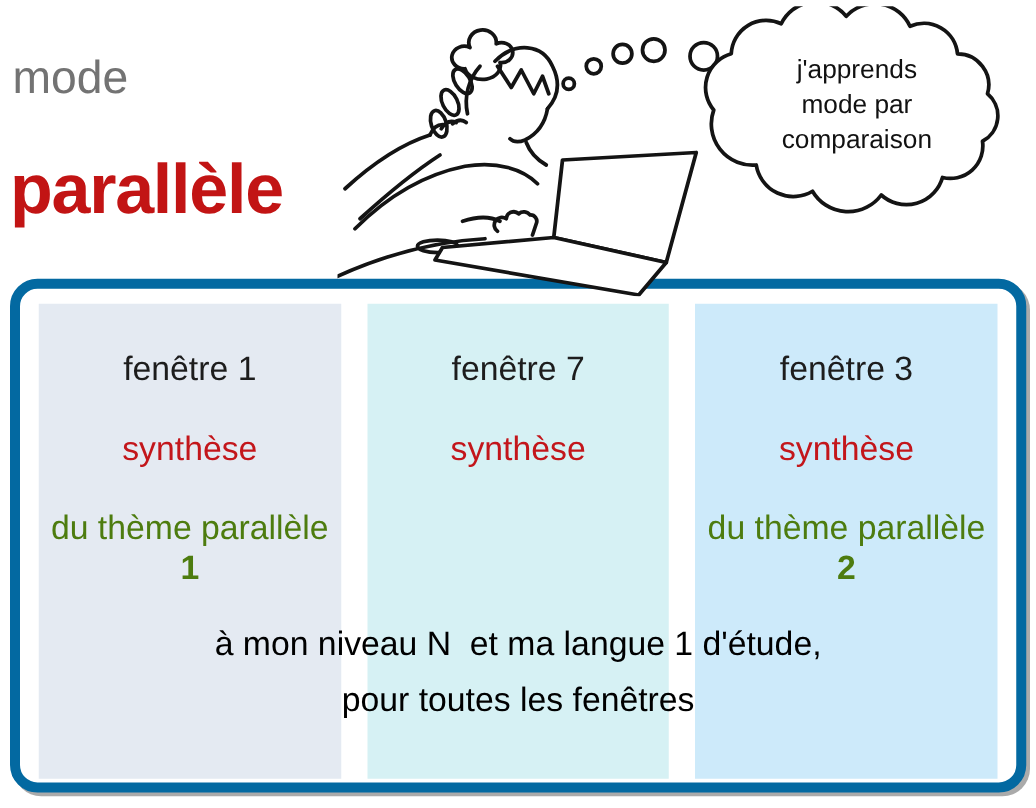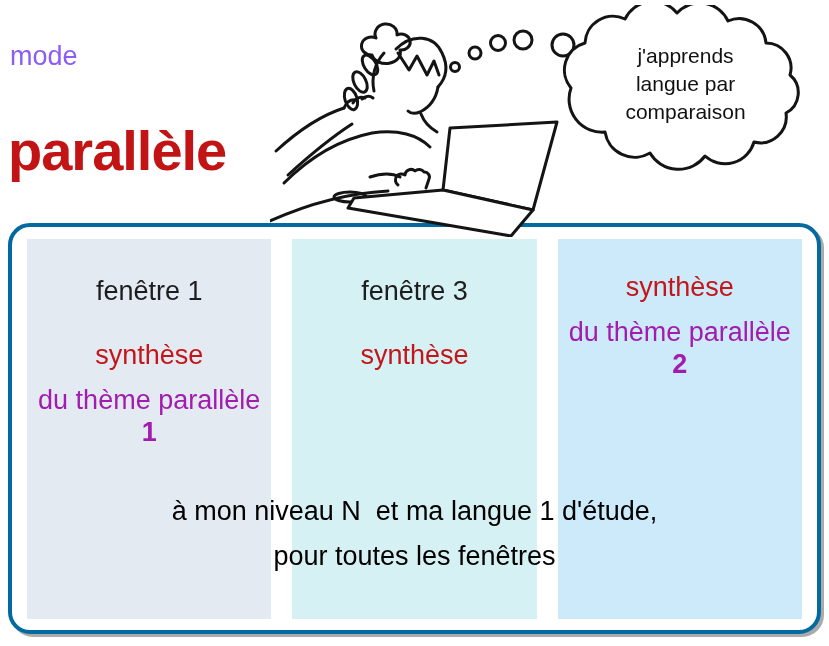--- a/index.html
+++ b/index.html
@@ -5,62 +5,62 @@
   html,body{margin:0;padding:0;}
   body{
     width:829px;height:646px;position:relative;overflow:hidden;
     background:#ffffff;
     font-family:"Liberation Sans", sans-serif;
     color:#1c1c1c;
   }
   
   .mode-label{
     position:absolute;left:10px;top:42px;
-    font-size:27px;color:#8b5cf6;line-height:1.1;
+    font-size:37px;color:#737373;line-height:1.1;
   }
   .main-title{
     position:absolute;left:8px;top:82px;
     font-size:56px;font-weight:bold;color:#c21414;line-height:1.05;
     letter-spacing:-1px;
     margin-top:40px;
   }
   .illustration{
     position:absolute;left:270px;top:5px;width:560px;height:232px;
     z-index:10;pointer-events:none;
   }
   .bubble-text{
     position:absolute;left:613px;top:42px;width:145px;
     text-align:center;font-size:21px;line-height:28px;color:#111;
     z-index:11;
   }
   
   .panel{
     position:absolute;left:8px;top:223px;width:813px;height:411px;
-    box-sizing:border-box;border:4px solid #0369a1;border-radius:22px;
+    box-sizing:border-box;border:8px solid #0369a1;border-radius:22px;
     background:#ffffff;box-shadow:3px 3px 0 rgba(100,100,100,0.55);
   }
   .windows{
     position:absolute;left:0;top:0;right:0;
     display:flex;gap:21px;padding:12px 15px 0 15px;
   }
   .window{
     flex:1 1 0;height:380px;box-sizing:border-box;
     text-align:center;
   }
   .w1{background:#e4eaf2;}
   .w2{background:#d6f1f4;}
   .w3{background:#cdeafa;}
   .win-label{
     margin-top:37px;font-size:27px;color:#1d1d1d;
   }
   .win-synth{
     margin-top:33px;font-size:27px;font-weight:normal;color:#c3161b;
   }
   .win-theme{
-    margin-top:13px;font-size:27px;line-height:32px;color:#a21caf;
+    margin-top:31px;font-size:27px;line-height:32px;color:#4d7c0f;
   }
   .theme-l2{display:block;}
   .theme-l2.bold{font-weight:bold;}
   .note{
     position:absolute;left:0;right:0;top:268px;z-index:5;
     text-align:center;font-size:27px;color:#000000;
   }
   .note-line{white-space:pre-wrap;line-height:32px;}
   .note-line2{margin-top:13px;}
   svg .ln{fill:none;stroke:#141414;stroke-width:3;stroke-linecap:round;stroke-linejoin:round;}
@@ -133,42 +133,43 @@
        A27,27 0 0 1 496,38
        A25,25 0 0 1 520,70
        A23,23 0 0 1 516,108
        A26,26 0 0 1 484,137
        A30,30 0 0 1 435,151
        A33,33 0 0 1 380,148
        A30,30 0 0 1 335,127
        A33,33 0 0 1 301,83 Z"></path>
 </svg>
 
-<div class="bubble-text">j'apprends langue par comparaison</div>
+<div class="bubble-text">j'apprends mode par comparaison</div>
 
 <div class="panel">
   <div class="windows">
 
     <div class="window w1">
       <div class="win-label">fenêtre 1</div>
       <div class="win-synth">synthèse</div>
       <div class="win-theme">
         <span>du thème parallèle</span>
         <span class="theme-l2 bold">1</span>
       </div>
     </div>
 
     <div class="window w2">
-      <div class="win-label">fenêtre 3</div>
+      <div class="win-label">fenêtre 7</div>
       <div class="win-synth">synthèse</div>
       <div class="win-theme">
       </div>
     </div>
 
     <div class="window w3">
+      <div class="win-label">fenêtre 3</div>
       <div class="win-synth">synthèse</div>
       <div class="win-theme">
         <span>du thème parallèle</span>
         <span class="theme-l2 bold">2</span>
       </div>
     </div>
 
   </div>
 
   <div class="note">

